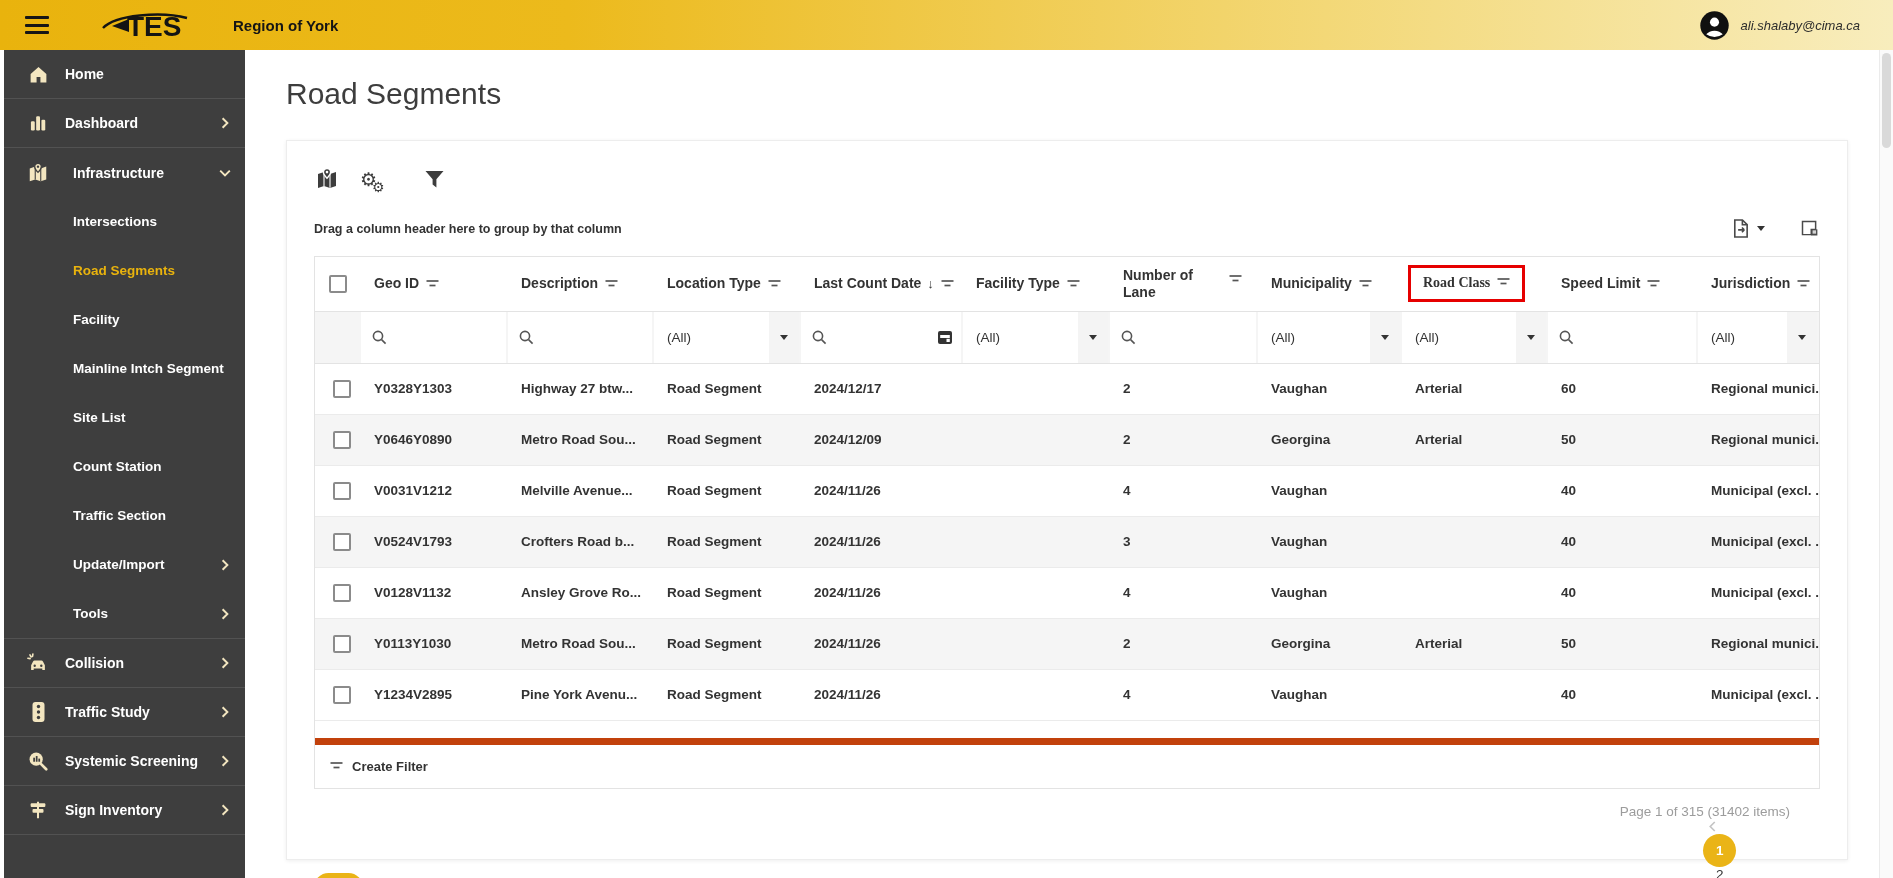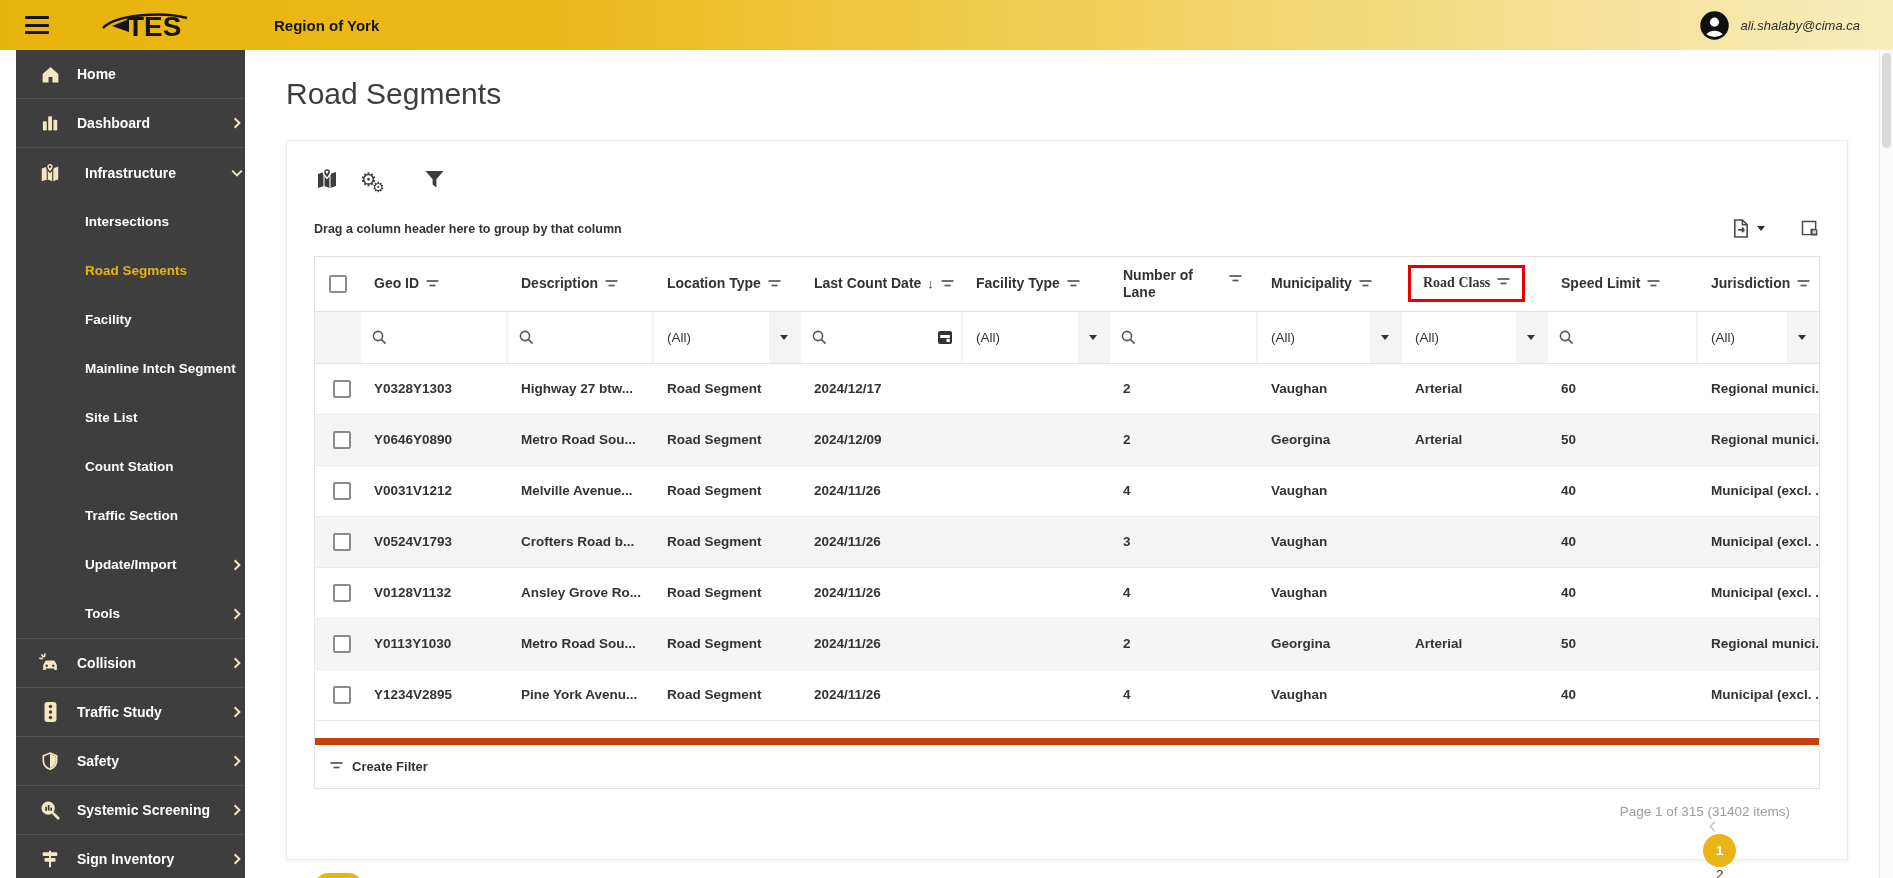--- a/index.html
+++ b/index.html
@@ -8,27 +8,27 @@
   .page { position:relative; width:1893px; height:878px; background:#fff; overflow:hidden; }
 
   
   .topbar { position:absolute; top:0; left:0; width:100%; height:50px;
     background:linear-gradient(90deg,#e9b30d 0%,#ecba1c 30%,#f3d877 70%,#f8edbd 100%);
     display:flex; align-items:center; z-index:5; }
   .hamburger { width:24px; height:18px; margin-left:25px; display:flex; flex-direction:column; justify-content:space-between; cursor:pointer; }
   .hamburger span { display:block; height:3px; background:#161616; border-radius:1px; }
   .logo { margin-left:50px; display:flex; align-items:center; }
   .logo svg { display:block; }
-  .region-title { margin-left:75px; font-size:15px; font-weight:700; color:#151515; }
+  .region-title { margin-left:34px; font-size:15px; font-weight:700; color:#151515; }
   .user-area { margin-left:auto; margin-right:33px; display:flex; align-items:center;font-style:italic; }
   .avatar { width:31px; height:31px; margin-right:11px; }
   .user-email { font-size:13px; color:#2c2c2c; }
 
   
-  .sidebar { position:absolute; top:50px; left:16px; width:245px; height:828px; background:#3e3e3e; overflow:hidden; }
+  .sidebar { position:absolute; top:50px; left:4px; width:245px; height:828px; background:#3e3e3e; overflow:hidden; }
   .side-item { height:49px; display:flex; align-items:center; padding:0 16px 0 20px;
     border-bottom:1px solid #525252; color:#fff; font-weight:700; font-size:14px; cursor:pointer; }
   .side-item .s-icon { width:28px; margin-right:13px; color:#f3e6c0; display:flex; justify-content:center; align-items:center; }
   .side-item .chev { margin-left:auto; color:#f3e6c0; display:flex; }
   .side-group { border-bottom:1px solid #525252; }
   .side-sub { height:49px; display:flex; align-items:center; padding:0 16px 0 69px;
     color:#fff; font-weight:700; font-size:13.5px; cursor:pointer; }
   .side-sub .chev { margin-left:auto; color:#f3e6c0; display:flex; }
   .side-sub.active { color:#e9b30d; }
 
@@ -240,34 +240,20 @@
           </svg>
       </span>
       <span>Traffic Study</span>
       <span class="chev">
           <svg width="16" height="16" viewBox="0 0 20 20">
             <polyline points="7 4 13 10 7 16" fill="none" stroke="currentColor" stroke-width="2.4"></polyline>
           </svg>
         </span>
     </div>
 
-    <div class="side-item">
-      <span class="s-icon">
-        <svg width="20" height="22" viewBox="0 0 24 24">
-          <path d="M12 2.5 L20 5.8 V11 C20 16.3 16.8 20.2 12 21.8 C7.2 20.2 4 16.3 4 11 V5.8 Z" fill="none" stroke="currentColor" stroke-width="2"></path>
-          <path d="M12 3.6 L19 6.5 V11 C19 15.7 16.2 19.2 12 20.7 Z" fill="currentColor"></path>
-        </svg>
-      </span>
-      <span>Safety</span>
-      <span class="chev">
-          <svg width="16" height="16" viewBox="0 0 20 20">
-            <polyline points="7 4 13 10 7 16" fill="none" stroke="currentColor" stroke-width="2.4"></polyline>
-          </svg>
-        </span>
-    </div>
 
     <div class="side-item">
       <span class="s-icon">
         <svg width="22" height="22" viewBox="0 0 24 24">
           <circle cx="10" cy="10" r="7.2" fill="currentColor"></circle>
           <rect x="6.8" y="8.4" width="1.9" height="4.4" fill="#3e3e3e"></rect>
             <rect x="9.6" y="6.6" width="1.9" height="6.2" fill="#3e3e3e"></rect>
             <rect x="12.4" y="9.4" width="1.9" height="3.4" fill="#3e3e3e"></rect>
           <line x1="15.4" y1="15.4" x2="21" y2="21" stroke="currentColor" stroke-width="3" stroke-linecap="round"></line>
         </svg>

